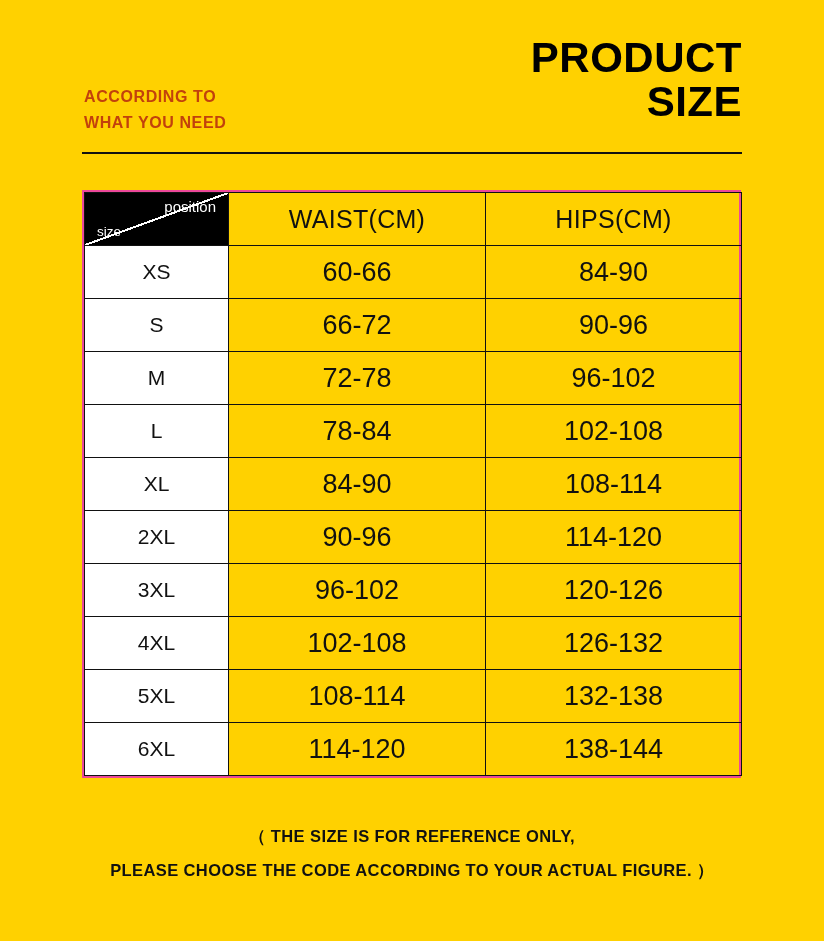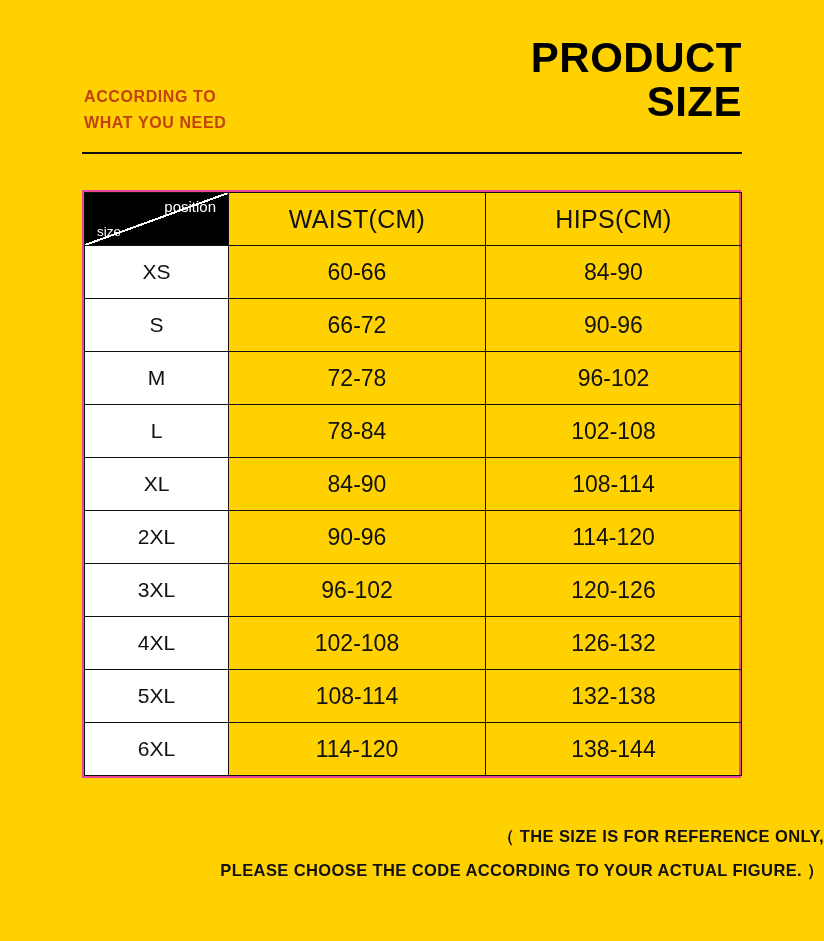--- a/index.html
+++ b/index.html
@@ -130,39 +130,39 @@
     letter-spacing: 0.3px;
   }
 
   td.size-cell {
     background: #ffffff;
     font-size: 21px;
     color: #111;
     margin-top: 48px;
   }
   td.value-cell {
-    font-size: 23px;
+    font-size: 27px;
     color: #111;
     background: transparent;
   }
 
   
   .note {
     position: absolute;
     left: 0;
     right: 0;
     top: 820px;
     text-align: center;
     font-size: 16.5px;
     font-weight: bold;
     line-height: 2.05;
     letter-spacing: 0.4px;
     color: #111;
   }
-  .note span { display: block; text-align: right; }
+  .note span { display: block; }
 </style>
 </head>
 <body>
 
 <div class="page">
 
   <div class="header">
     <div class="tagline">
       <div>ACCORDING TO</div>
       <div>WHAT YOU NEED</div>

